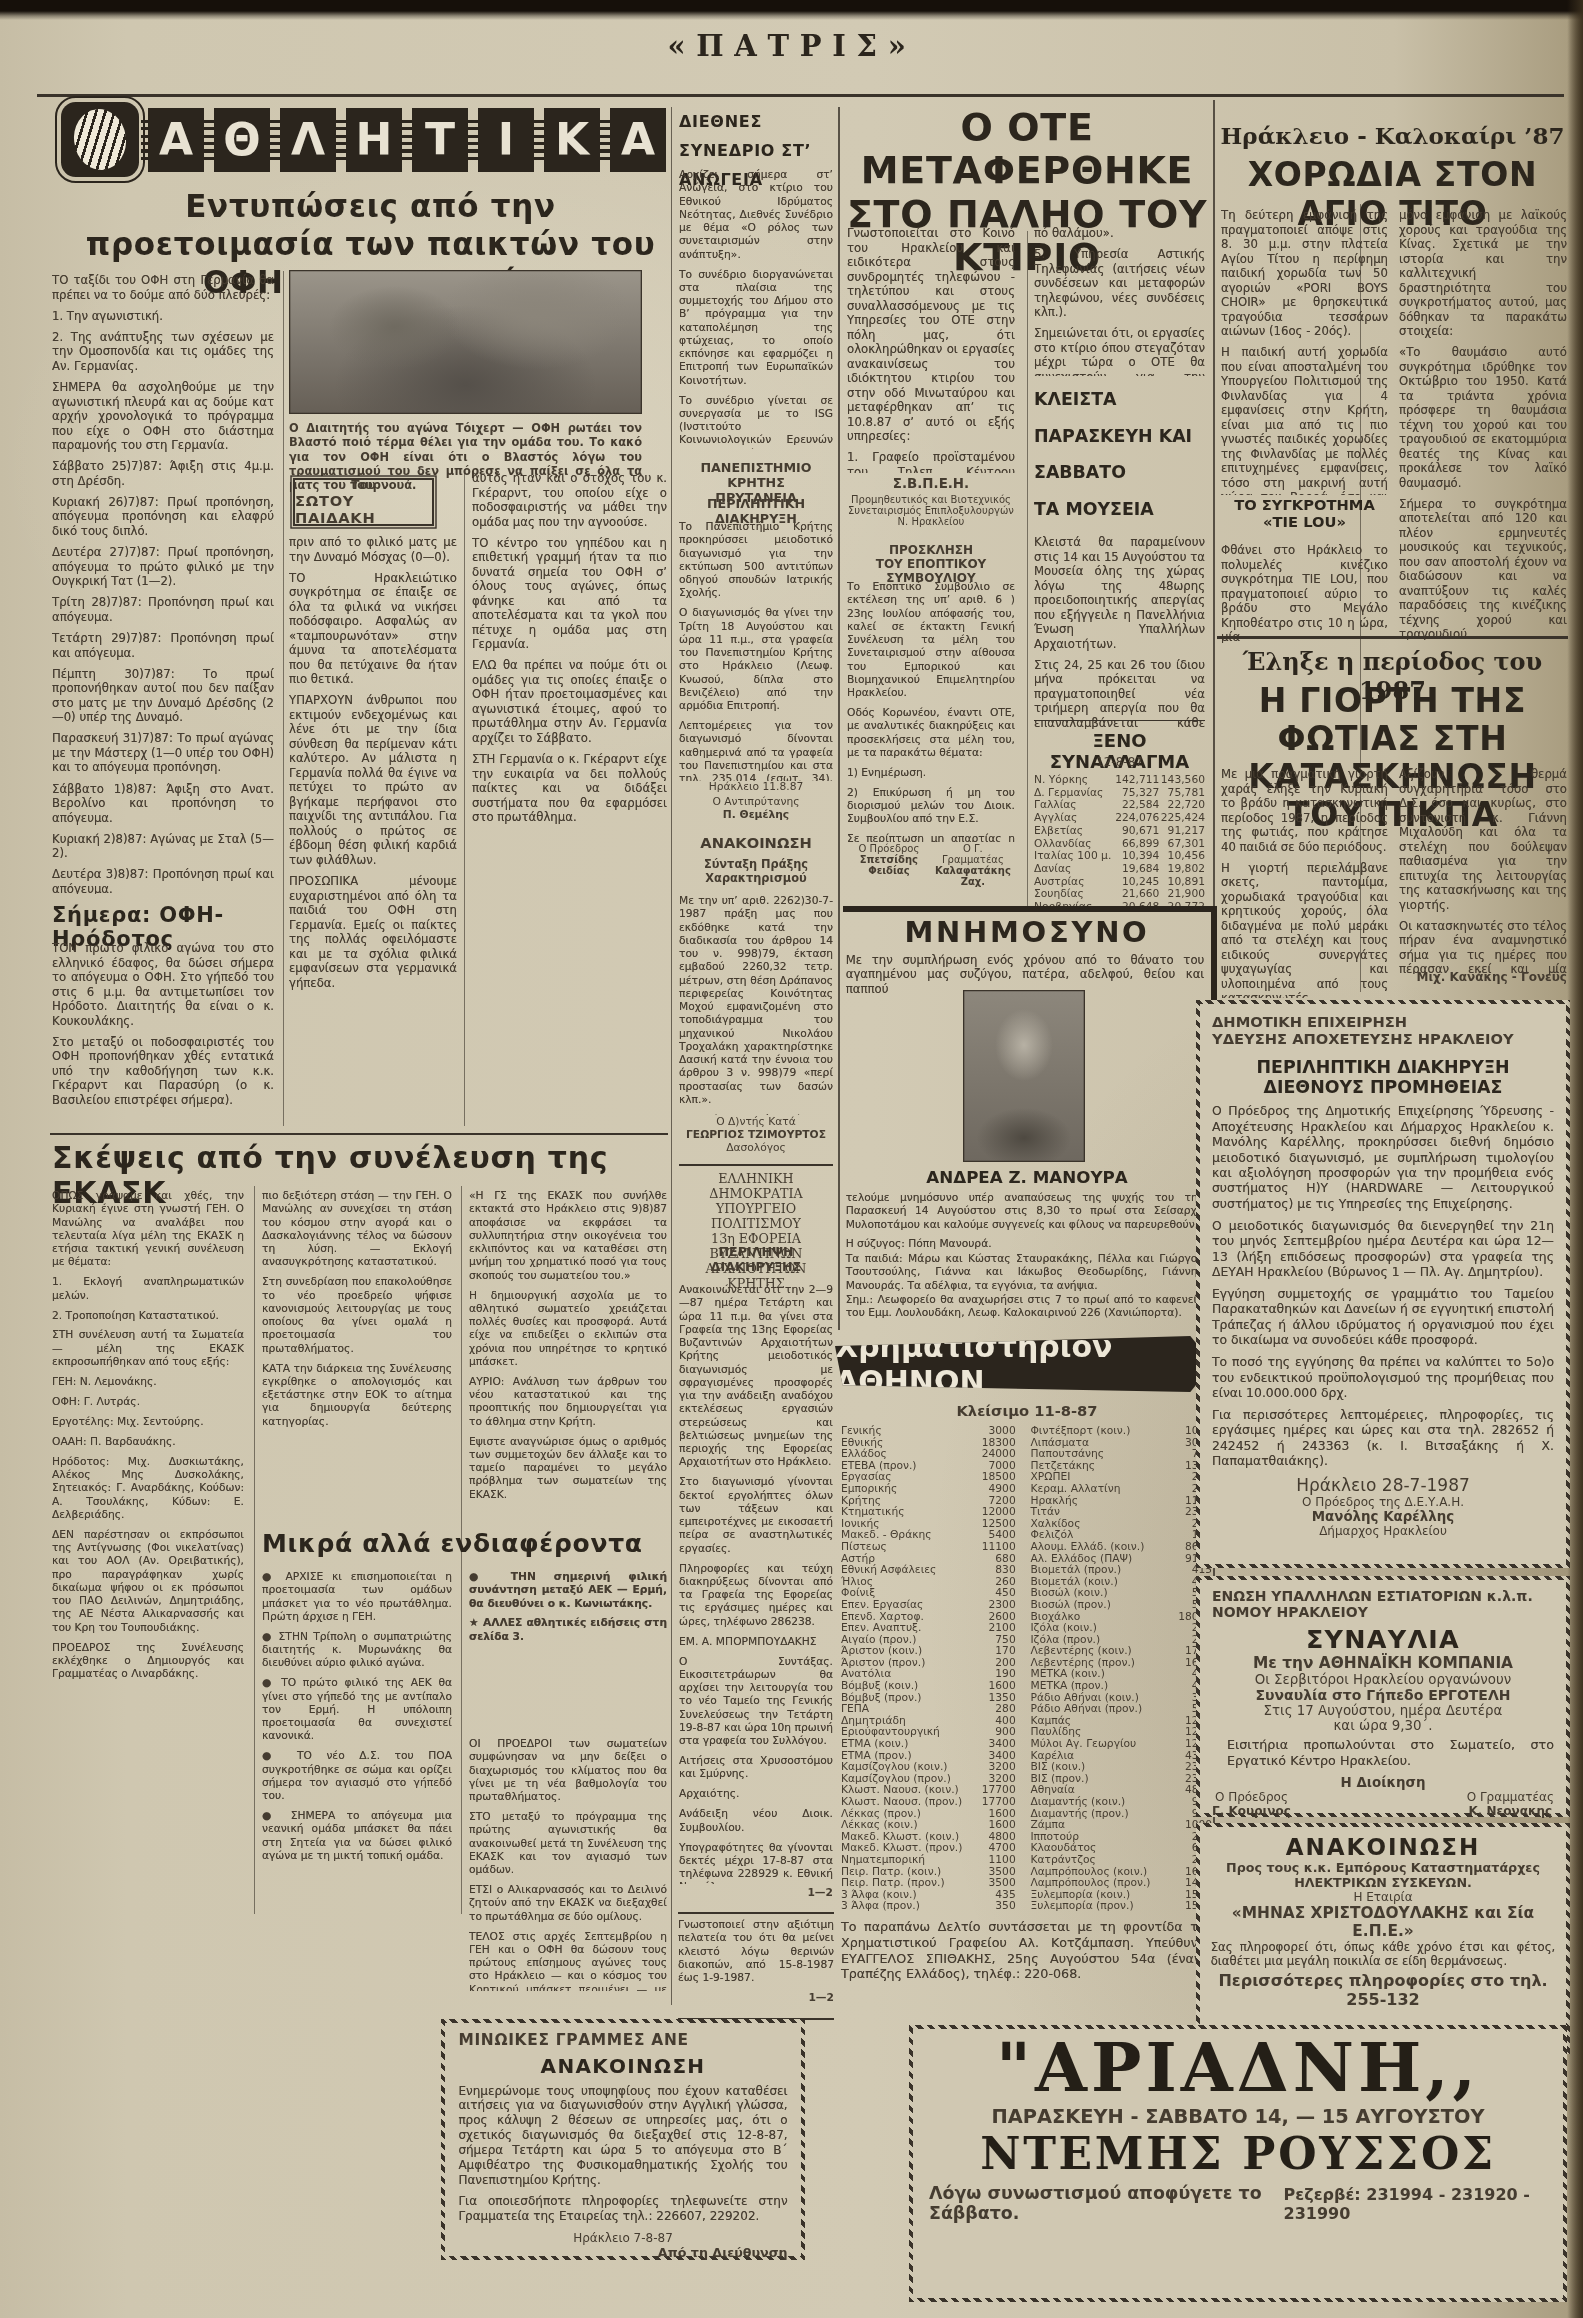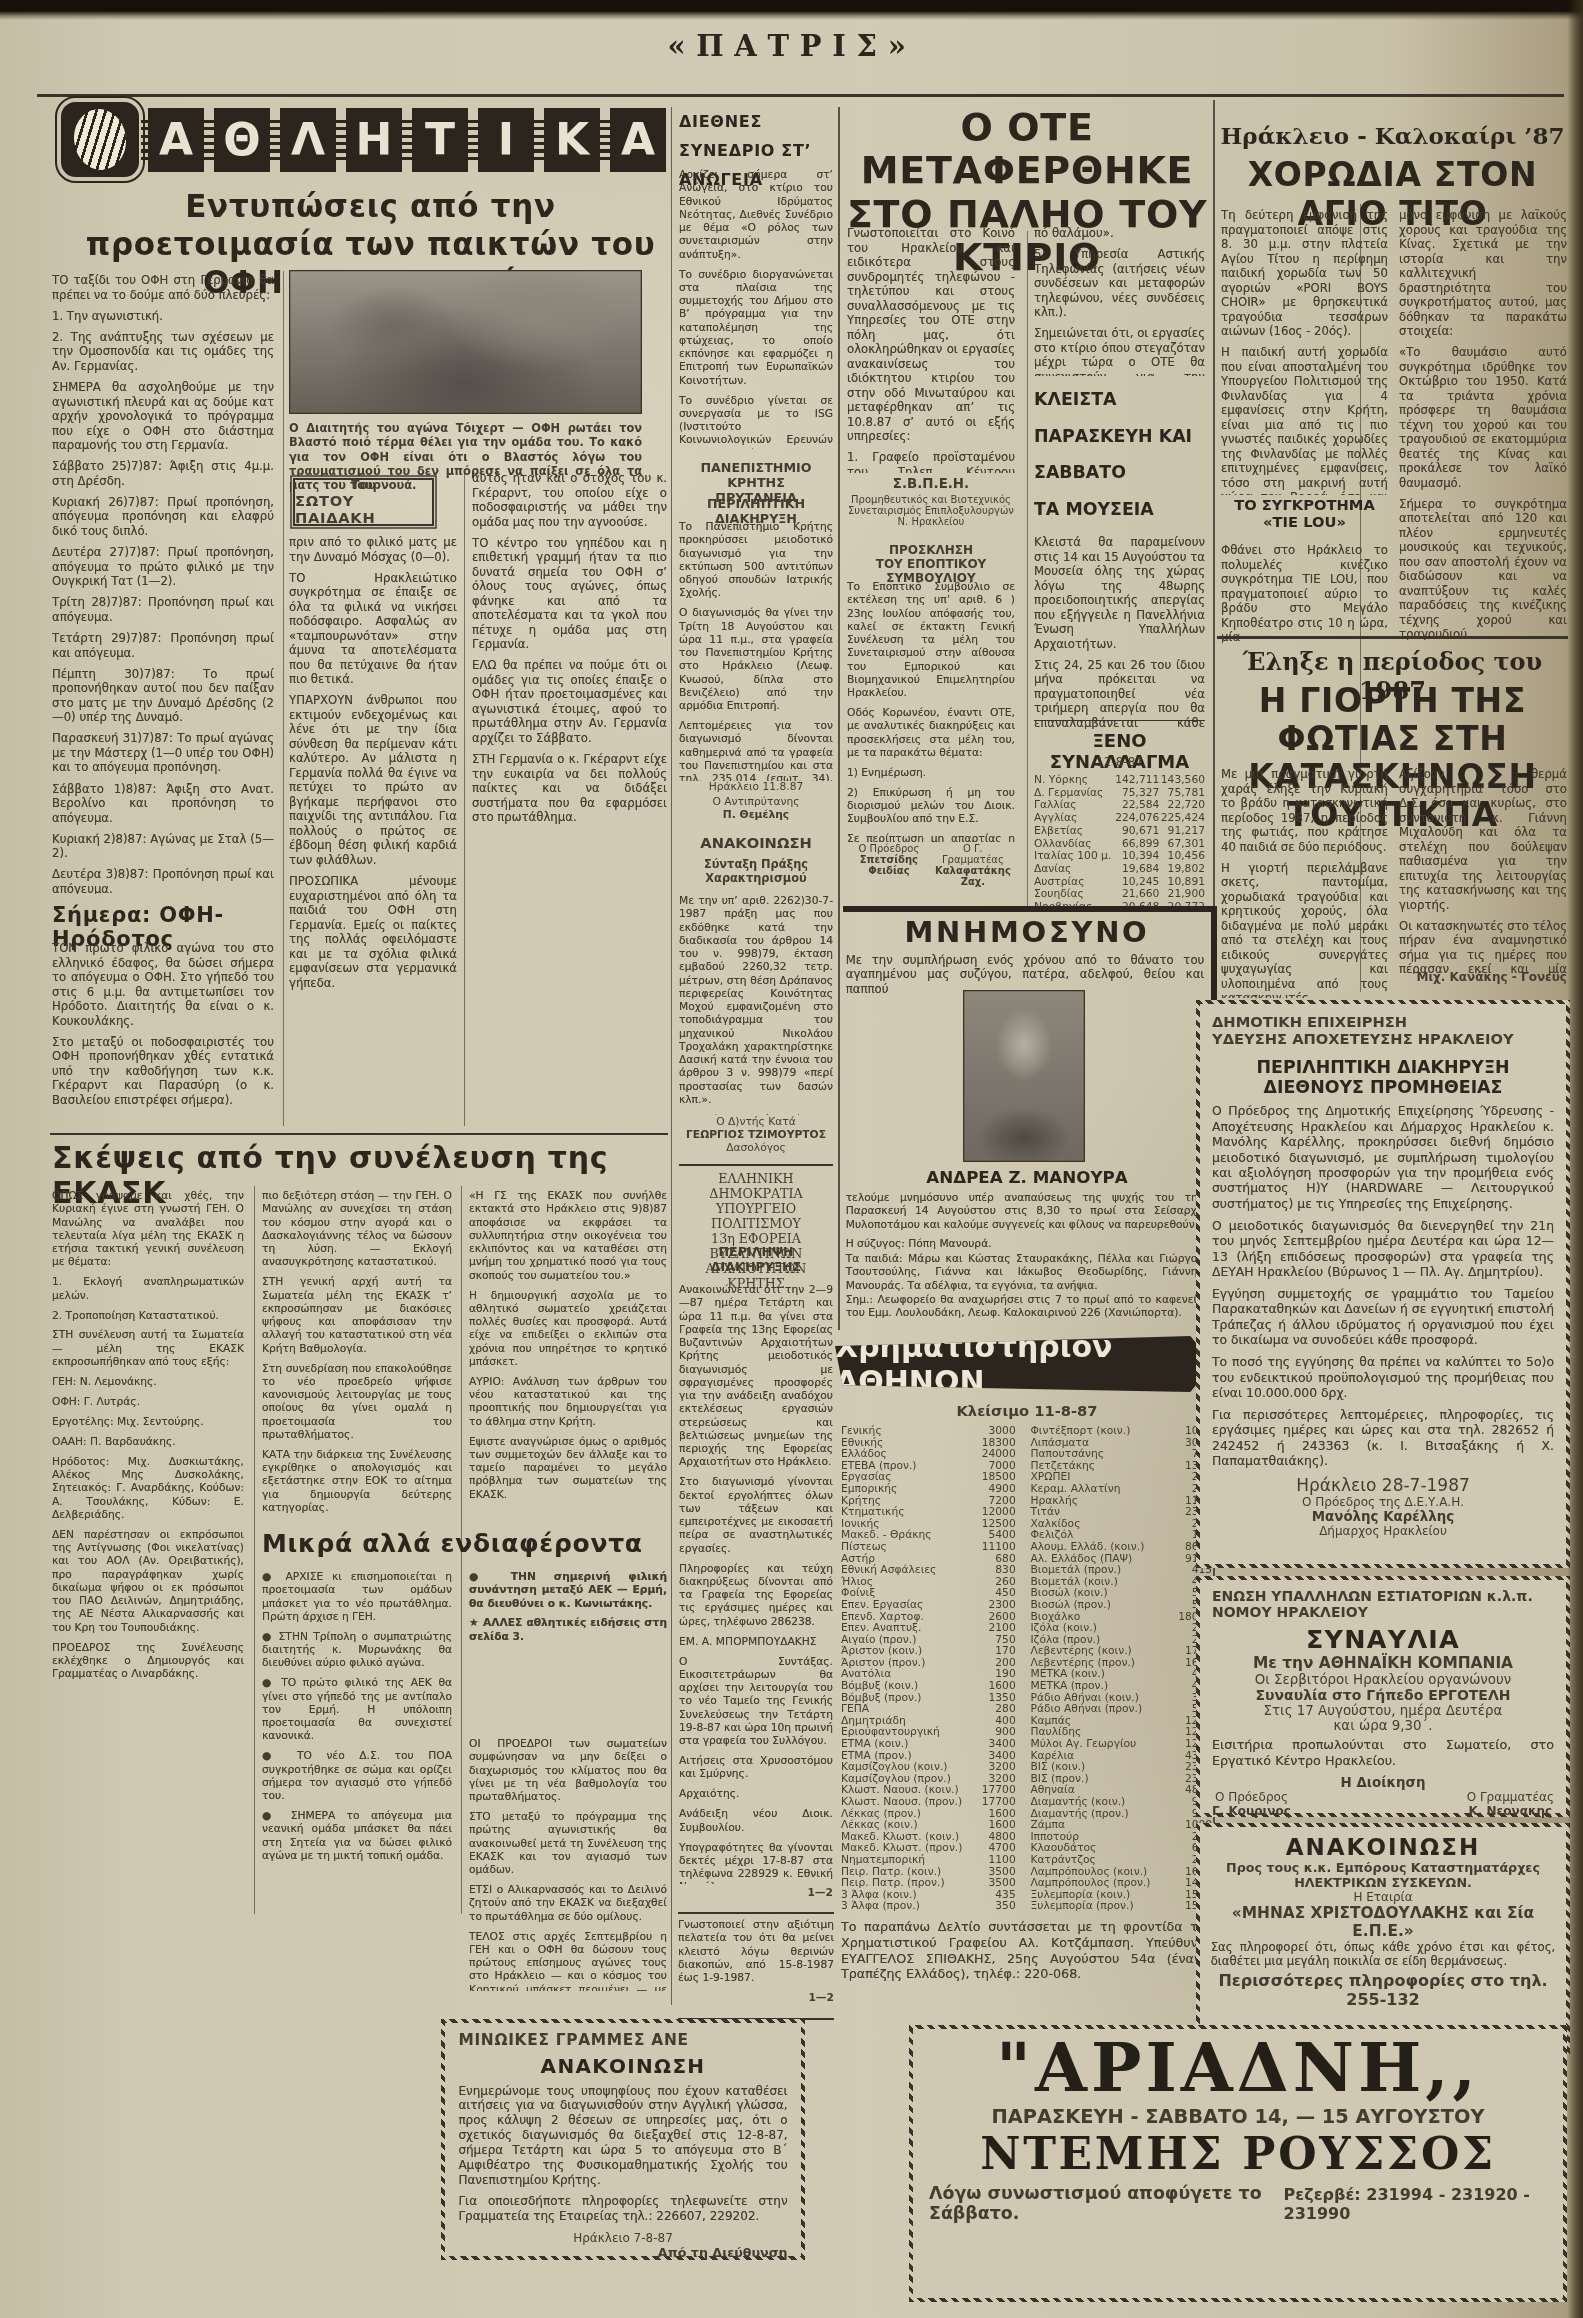--- a/index.html
+++ b/index.html
@@ -160,21 +160,20 @@
       <p class="p small">ΟΦΗ: Γ. Λυτράς.</p>
       <p class="p small">Εργοτέλης: Μιχ. Σεντούρης.</p>
       <p class="p small">ΟΑΑΗ: Π. Βαρδαυάκης.</p>
       <p class="p small">Ηρόδοτος: Μιχ. Δυσκιωτάκης, Αλέκος Μης Δυσκολάκης, Σητειακός: Γ. Αναρδάκης, Κούδων: Α. Τσουλάκης, Κύδων: Ε. Δελβεριάδης.</p>
       <p class="p small">ΔΕΝ παρέστησαν οι εκπρόσωποι της Αντίγνωσης (Φοι νικελατίνας) και του ΑΟΛ (Αν. Ορειβατικής), προ παραγράφηκαν χωρίς δικαίωμα ψήφου οι εκ πρόσωποι του ΠΑΟ Δειλινών, Δημητριάδης, της ΑΕ Νέστα Αλικαρνασσής και του Κρη του Τουπουδιάκης.</p>
       <p class="p small">ΠΡΟΕΔΡΟΣ της Συνέλευσης εκλέχθηκε ο Δημιουργός και Γραμματέας ο Λιναρδάκης.</p>
     </div>
   <div class="abs clip" style="left:262px;top:1189px;width:190px;height:327px;">
 
   <p class="p small">πιο δεξιότερη στάση — την ΓΕΗ. Ο Μανώλης αν συνεχίσει τη στάση του κόσμου στην αγορά και ο Δασκαλογιάννης τέλος να δώσουν τη λύση. — Εκλογή ανασυγκρότησης καταστατικού.</p>
-      <p class="p small">ΣΤΗ γενική αρχή αυτή τα Σωματεία μέλη της ΕΚΑΣΚ τ’ εκπροσώπησαν με διακόσιες ψήφους και αποφάσισαν την αλλαγή του καταστατικού στη νέα Κρήτη Βαθμολογία.</p>
       <p class="p small">Στη συνεδρίαση που επακολούθησε το νέο προεδρείο ψήφισε κανονισμούς λειτουργίας με τους οποίους θα γίνει ομαλά η προετοιμασία του πρωταθλήματος.</p>
       <p class="p small">ΚΑΤΑ την διάρκεια της Συνέλευσης εγκρίθηκε ο απολογισμός και εξετάστηκε στην ΕΟΚ το αίτημα για δημιουργία δεύτερης κατηγορίας.</p>
     </div>
   <div class="abs clip" style="left:469px;top:1189px;width:198px;height:327px;">
 
   <p class="p small">«Η ΓΣ της ΕΚΑΣΚ που συνήλθε εκτακτά στο Ηράκλειο στις 9)8)87 αποφάσισε να εκφράσει τα συλλυπητήρια στην οικογένεια του εκλιπόντος και να καταθέσει στη μνήμη του χρηματικό ποσό για τους σκοπούς του σωματείου του.»</p>
       <p class="p small">Η δημιουργική ασχολία με το αθλητικό σωματείο χρειάζεται πολλές θυσίες και προσφορά. Αυτά είχε να επιδείξει ο εκλιπών στα χρόνια που υπηρέτησε το κρητικό μπάσκετ.</p>
       <p class="p small">ΑΥΡΙΟ: Ανάλυση των άρθρων του νέου καταστατικού και της προοπτικής που δημιουργείται για το άθλημα στην Κρήτη.</p>
       <p class="p small">Εψιστε αναγνώρισε όμως ο αριθμός των συμμετοχών δεν άλλαξε και το ταμείο παραμένει το μεγάλο πρόβλημα των σωματείων της ΕΚΑΣΚ.</p>
     </div>
@@ -720,21 +719,21 @@
 
   <div class="abs zz" style="left:1196px;top:1576px;width:374px;height:241px;padding:8px 12px;box-sizing:border-box;">
     <div class="bold" style="font-size:14px;">ΕΝΩΣΗ ΥΠΑΛΛΗΛΩΝ ΕΣΤΙΑΤΟΡΙΩΝ κ.λ.π.</div>
     <div class="bold" style="font-size:14px;">ΝΟΜΟΥ ΗΡΑΚΛΕΙΟΥ</div>
     <div class="center bold" style="font-size:25.4px;letter-spacing:1.3px;margin-top:4px;color:#2c261d;">ΣΥΝΑΥΛΙΑ</div>
     <div class="center bold" style="font-size:15.4px;">Με την ΑΘΗΝΑΪΚΗ ΚΟΜΠΑΝΙΑ</div>
     <div class="center" style="font-size:13.4px;">Οι Σερβιτόροι Ηρακλείου οργανώνουν</div>
     <div class="center bold" style="font-size:14px;">Συναυλία στο Γήπεδο ΕΡΓΟΤΕΛΗ</div>
     <div class="center" style="font-size:13.4px;">Στις 17 Αυγούστου, ημέρα Δευτέρα</div>
     <div class="center" style="font-size:13.4px;">και ώρα 9,30΄.</div>
-    <p class="p" style="font-size:12.7px;margin-top:4px;">Εισιτήρια προπωλούνται στο Σωματείο, στο Εργατικό Κέντρο Ηρακλείου.</p>
+    <p class="p" style="font-size:12.7px;margin-top:4px;margin-left:15px;">Εισιτήρια προπωλούνται στο Σωματείο, στο Εργατικό Κέντρο Ηρακλείου.</p>
     <div class="center bold" style="font-size:13.4px;">Η Διοίκηση</div>
     <div style="display:flex;justify-content:space-between;font-size:12px;text-align:center;">
       <div>
           <div>Ο Πρόεδρος</div>
           <div class="bold">Γ. Κουρινος</div>
         </div>
       <div>
           <div>Ο Γραμματέας</div>
           <div class="bold">Κ. Νεονακης</div>
         </div>

